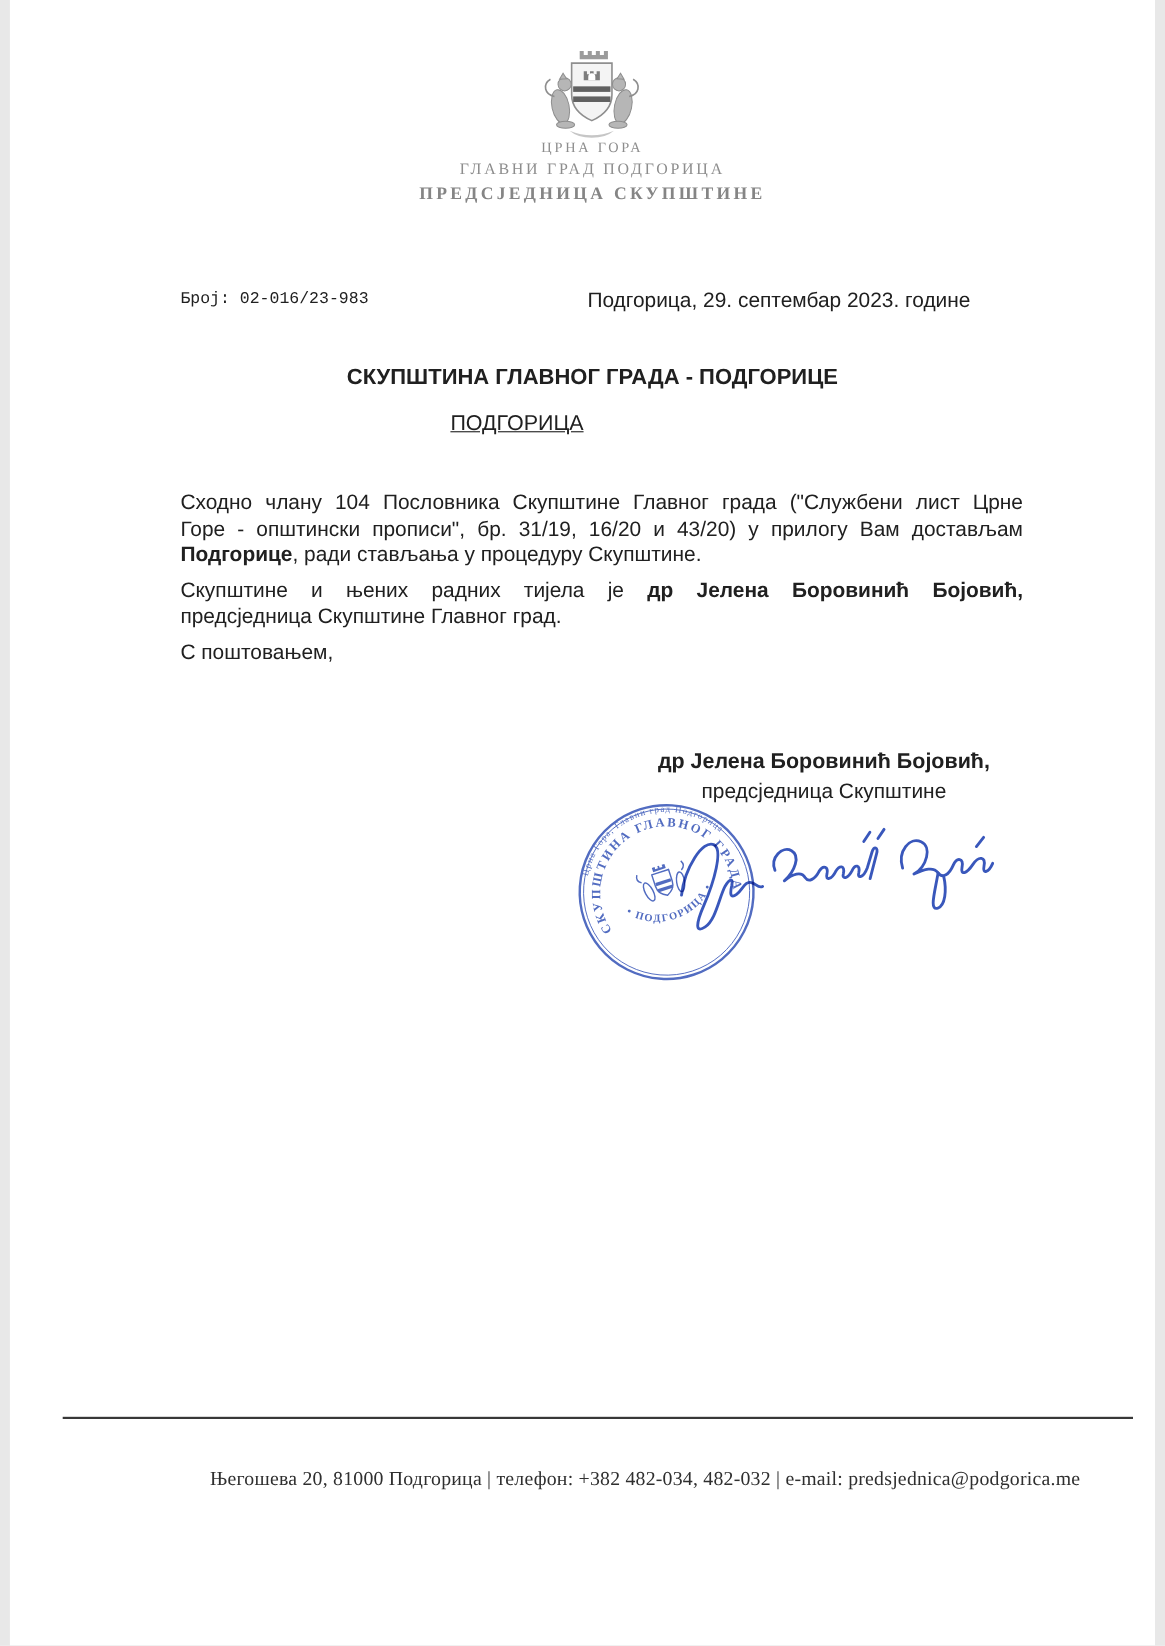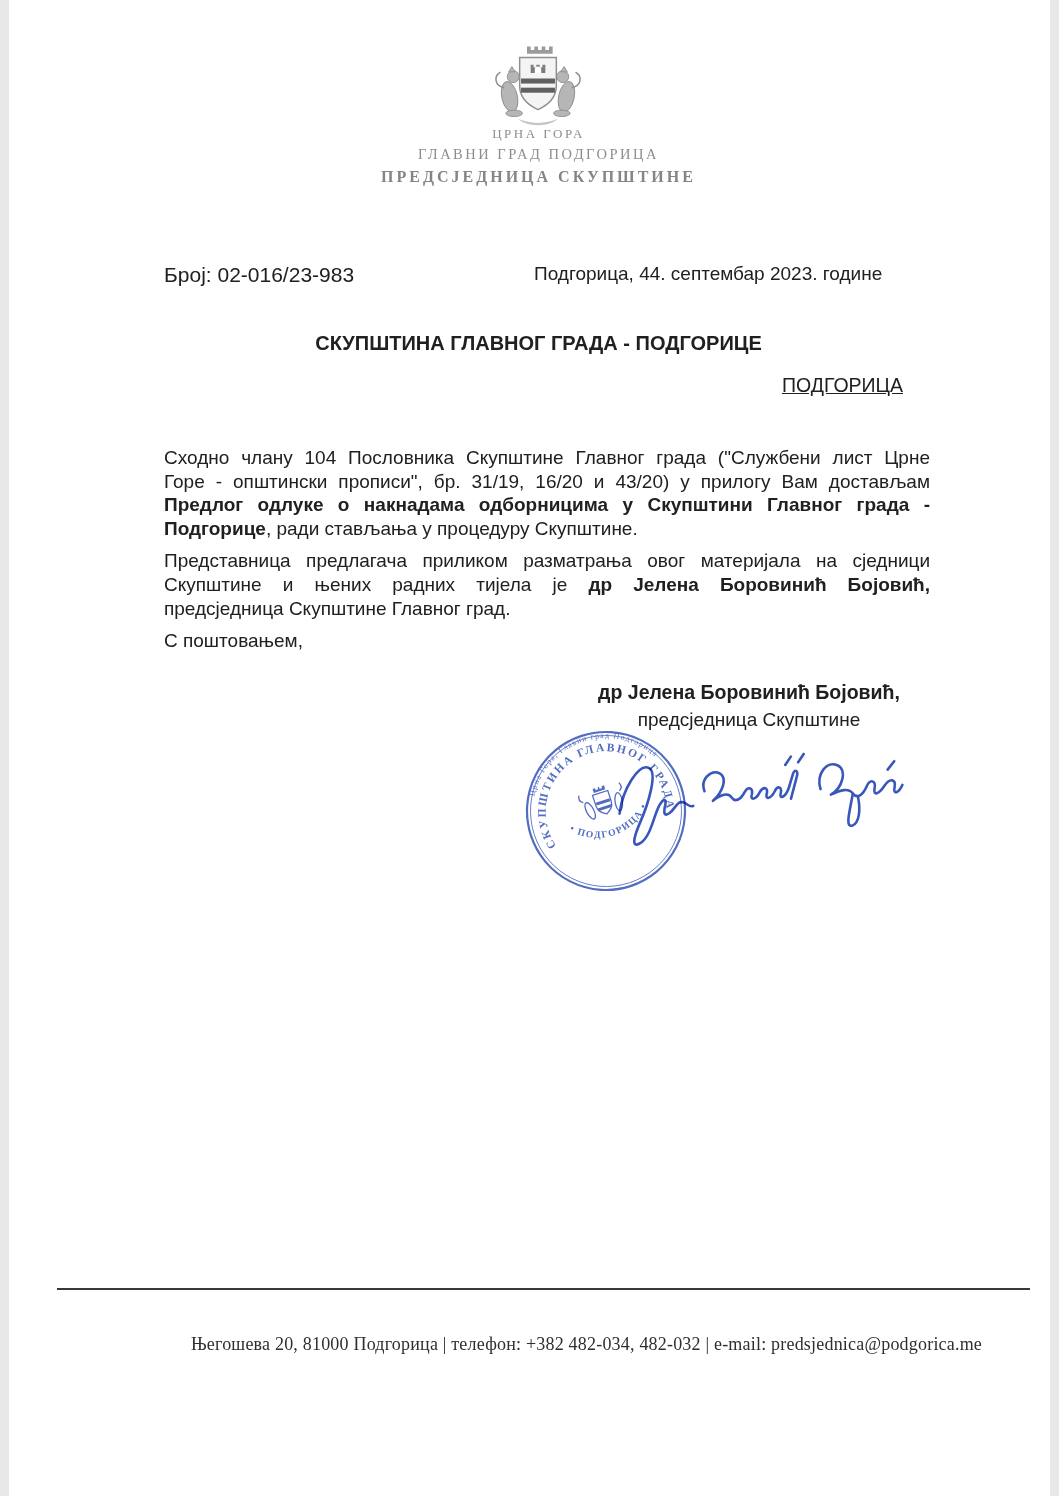--- a/index.html
+++ b/index.html
@@ -15,25 +15,25 @@
   .abs{position:absolute;}
   
   .emblem{left:474px;top:40px;}
   .hline{left:0;width:1059px;text-align:center;
     font-family:"Liberation Serif","DejaVu Serif",serif;
     color:#8d8d8d;}
   .hline1{top:126px;font-size:13px;letter-spacing:2.5px;}
   .hline2{top:146px;font-size:14.5px;letter-spacing:2.5px;}
   .hline3{top:168px;font-size:16px;font-weight:700;letter-spacing:3px;color:#858585;}
   
-  .ref-number{left:155px;top:263px;font-size:21px;}
+  .ref-number{left:155px;top:263px;font-size:15px;font-family:Liberation Mono, monospace;}
   .ref-date{left:525px;top:263px;font-size:19px;}
   
   .doc-title{left:0;top:332px;width:1059px;text-align:center;font-size:20px;font-weight:700;}
-  .addressee{left:4px;top:374px;width:890px;text-align:right;font-size:19.5px;text-decoration:underline;}
+  .addressee{left:16px;top:374px;width:890px;text-align:center;font-size:19.5px;text-decoration:underline;}
   
   .body-text{left:155px;top:446px;width:766px;font-size:19px;}
   .line{line-height:23.6px;}
   .jline{text-align:justify;text-align-last:justify;}
   .pgap{height:9px;}
   b,.b{font-weight:700;}
   
   .sig-block{left:555px;top:678px;width:370px;text-align:center;line-height:28px;}
   .sig-role{font-size:19px;font-weight:700;}
   .sig-name{font-size:19.5px;font-weight:700;}
@@ -75,35 +75,33 @@
       <ellipse cx="34" cy="80" rx="9" ry="3.5"></ellipse>
     </g>
     <path d="M38 86 q22 9 44 0 q-8 7 -22 7 q-14 0 -22 -7 z" fill="#c6c6c6"></path>
   </svg>
 
   <div class="abs hline hline1">ЦРНА ГОРА</div>
   <div class="abs hline hline2">ГЛАВНИ ГРАД ПОДГОРИЦА</div>
   <div class="abs hline hline3">ПРЕДСЈЕДНИЦА СКУПШТИНЕ</div>
 
   <div class="abs ref-number">Број: 02-016/23-983</div>
-  <div class="abs ref-date">Подгорица, 44. септембар 2023. године</div>
+  <div class="abs ref-date">Подгорица, 29. септембар 2023. године</div>
 
   <div class="abs doc-title">СКУПШТИНА ГЛАВНОГ ГРАДА - ПОДГОРИЦЕ</div>
   <div class="abs addressee">ПОДГОРИЦА</div>
 
   <div class="abs body-text">
     <div>
       <div class="line jline">Сходно члану 104 Пословника Скупштине Главног града ("Службени лист Црне</div>
       <div class="line jline">Горе - општински прописи", бр. 31/19, 16/20 и 43/20) у прилогу Вам достављам</div>
-      <div class="line jline b">Предлог одлуке о накнадама одборницима у Скупштини Главног града -</div>
       <div class="line"><b>Подгорице</b><span>, ради стављања у процедуру Скупштине.</span></div>
     </div>
     <div class="pgap"></div>
     <div>
-      <div class="line jline">Представница предлагача приликом разматрања овог материјала на сједници</div>
       <div class="line jline"><span>Скупштине и њених радних тијела је</span> <b>др Јелена Боровинић Бојовић,</b></div>
       <div class="line">предсједница Скупштине Главног град.</div>
     </div>
     <div class="pgap"></div>
     <div class="line">С поштовањем,</div>
   </div>
 
   <div class="abs sig-block">
     <div class="sig-name">др Јелена Боровинић Бојовић,</div>
     <div class="sig-title">предсједница Скупштине</div>

